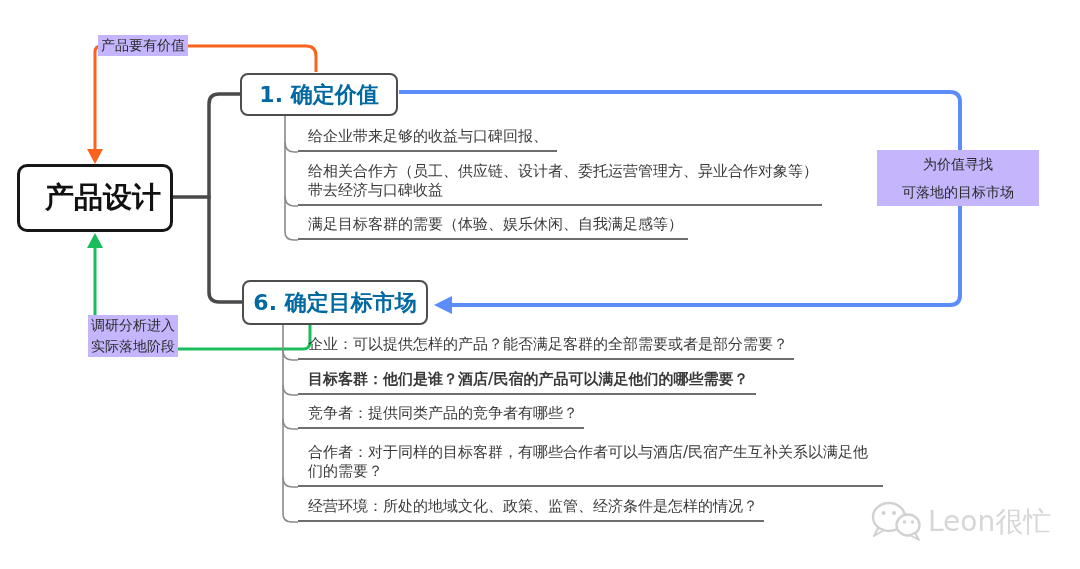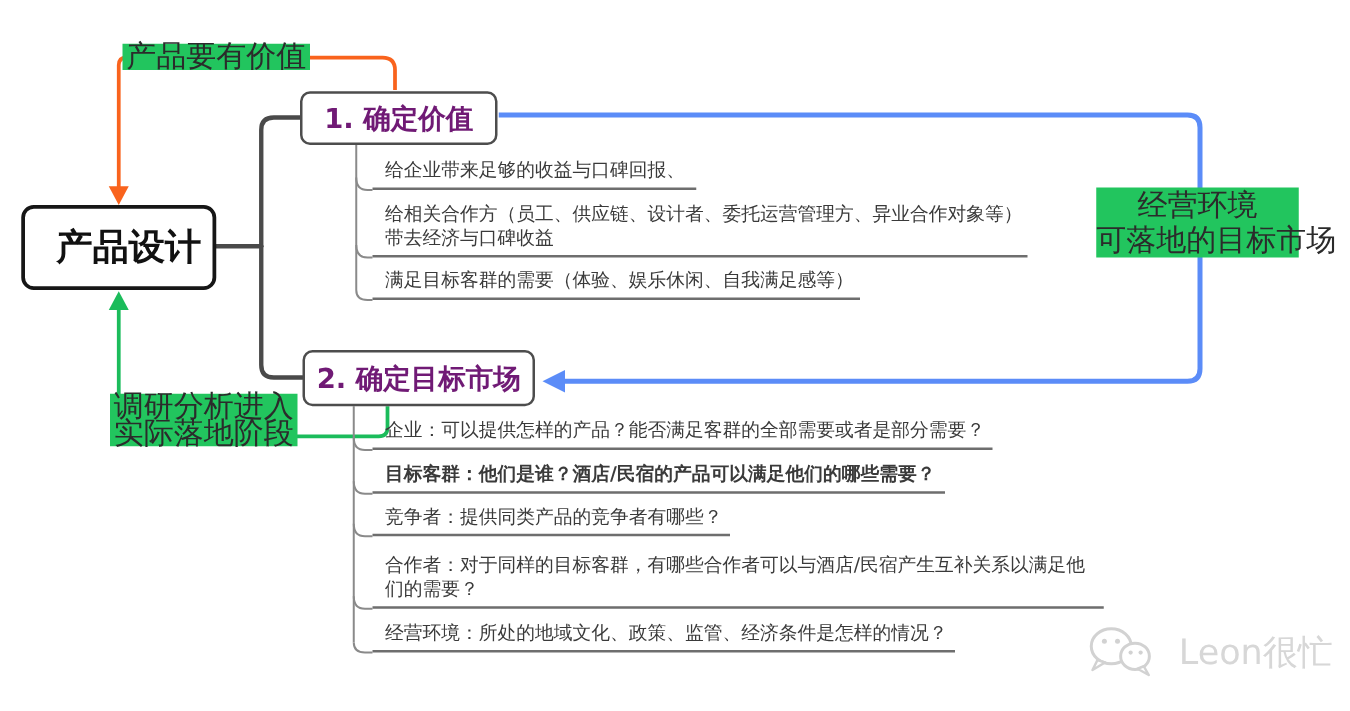--- a/index.html
+++ b/index.html
@@ -4,21 +4,21 @@
 <style>
   html,body{margin:0;padding:0;background:#ffffff;}
   #canvas{
     position:relative;width:1080px;height:569px;background:#ffffff;
     font-family:"DejaVu Sans","Liberation Sans",sans-serif;overflow:hidden;
   }
   svg.wires{position:absolute;left:0;top:0;z-index:1;}
   .node{
     position:absolute;z-index:3;background:#ffffff;display:flex;
     align-items:center;justify-content:center;box-sizing:border-box;
-    color:#701a75;font-weight:bold;white-space:nowrap;
+    color:#0369a1;font-weight:bold;white-space:nowrap;
   }
   #root-node{
     left:17px;top:164px;width:156px;height:68px;
     border:3px solid #161616;border-radius:10px;font-size:29px;color:#111;padding-left:16px;
   }
   #branch1-node{
     left:240px;top:73px;width:158px;height:43px;
     border:2.5px solid #4d4d4d;border-radius:8px;font-size:22px;
   }
   #branch2-node{
@@ -32,29 +32,29 @@
   }
   #b1c1{left:298px;top:127px;width:259px;}
   #b1c2{left:298px;top:162px;width:524px;}
   #b1c3{left:298px;top:215px;width:390px;}
   #b2c1{left:298px;top:335px;width:496px;}
   #b2c2{left:298px;top:370px;width:458px;font-weight:bold;}
   #b2c3{left:298px;top:404px;width:286px;}
   #b2c4{left:298px;top:443px;width:585px;}
   #b2c5{left:298px;top:497px;width:466px;}
   .floating-label{
-    position:absolute;z-index:4;background:#22c55e;color:#2b2b2b;
-    font-size:24px;line-height:21px;padding:0 3px;white-space:nowrap;
+    position:absolute;z-index:4;background:#c4b5fd;color:#2b2b2b;
+    font-size:14px;line-height:21px;padding:0 3px;white-space:nowrap;
   }
   #label-top{left:98px;top:35px;}
   #label-left{left:88px;top:315px;}
   #label-right{left:877px;top:150px;width:162px;text-align:center;line-height:28px;padding:0;}
   #watermark{
     position:absolute;z-index:5;left:868px;top:498px;display:flex;
-    align-items:center;gap:21px;color:#d7d7d7;font-size:28px;
+    align-items:center;gap:6px;color:#d7d7d7;font-size:28px;
     text-shadow:1px 1px 0 #ffffff;white-space:nowrap;
   }
 </style>
 </head>
 <body>
 
 <div id="canvas">
 
   <svg class="wires" width="1080" height="569" viewBox="0 0 1080 569">
 
@@ -93,41 +93,41 @@
       <path d="M283,419 Q283,429 292,429 L298,429"></path>
       <path d="M283,477 Q283,487 292,487 L298,487"></path>
       <path d="M283,514 Q283,522 292,522 L298,522"></path>
     </g>
   </svg>
 
   <div id="root-node" class="node">产品设计</div>
 
   <div id="branch1-node" class="node">1. 确定价值</div>
 
-  <div id="branch2-node" class="node">2. 确定目标市场</div>
+  <div id="branch2-node" class="node">6. 确定目标市场</div>
 
   <div id="b1c1" class="leaf">给企业带来足够的收益与口碑回报、</div>
   <div id="b1c2" class="leaf">给相关合作方（员工、供应链、设计者、委托运营管理方、异业合作对象等）带去经济与口碑收益</div>
   <div id="b1c3" class="leaf">满足目标客群的需要（体验、娱乐休闲、自我满足感等）</div>
 
   <div id="b2c1" class="leaf">企业：可以提供怎样的产品？能否满足客群的全部需要或者是部分需要？</div>
   <div id="b2c2" class="leaf">目标客群：他们是谁？酒店/民宿的产品可以满足他们的哪些需要？</div>
   <div id="b2c3" class="leaf">竞争者：提供同类产品的竞争者有哪些？</div>
   <div id="b2c4" class="leaf">合作者：对于同样的目标客群，有哪些合作者可以与酒店/民宿产生互补关系以满足他们的需要？</div>
   <div id="b2c5" class="leaf">经营环境：所处的地域文化、政策、监管、经济条件是怎样的情况？</div>
 
   <div id="label-top" class="floating-label">产品要有价值</div>
 
   <div id="label-left" class="floating-label">
     <div>调研分析进入</div>
     <div>实际落地阶段</div>
   </div>
 
   <div id="label-right" class="floating-label">
-    <div>经营环境</div>
+    <div>为价值寻找</div>
     <div>可落地的目标市场</div>
   </div>
 
   <div id="watermark">
     <svg width="54" height="48" viewBox="0 0 54 48">
       <ellipse cx="21" cy="19" rx="16" ry="14" fill="#ffffff" stroke="#d2d2d2" stroke-width="2.4"></ellipse>
       <path d="M10,30 L6,38 L16,32 Z" fill="#ffffff" stroke="#d2d2d2" stroke-width="2" stroke-linejoin="round"></path>
       <ellipse cx="40" cy="27" rx="11.5" ry="10.5" fill="#ffffff" stroke="#d2d2d2" stroke-width="2.4"></ellipse>
       <path d="M47,35 L51,42 L42,37 Z" fill="#ffffff" stroke="#d2d2d2" stroke-width="2" stroke-linejoin="round"></path>
       <circle cx="15.5" cy="15" r="2" fill="#d2d2d2"></circle>

